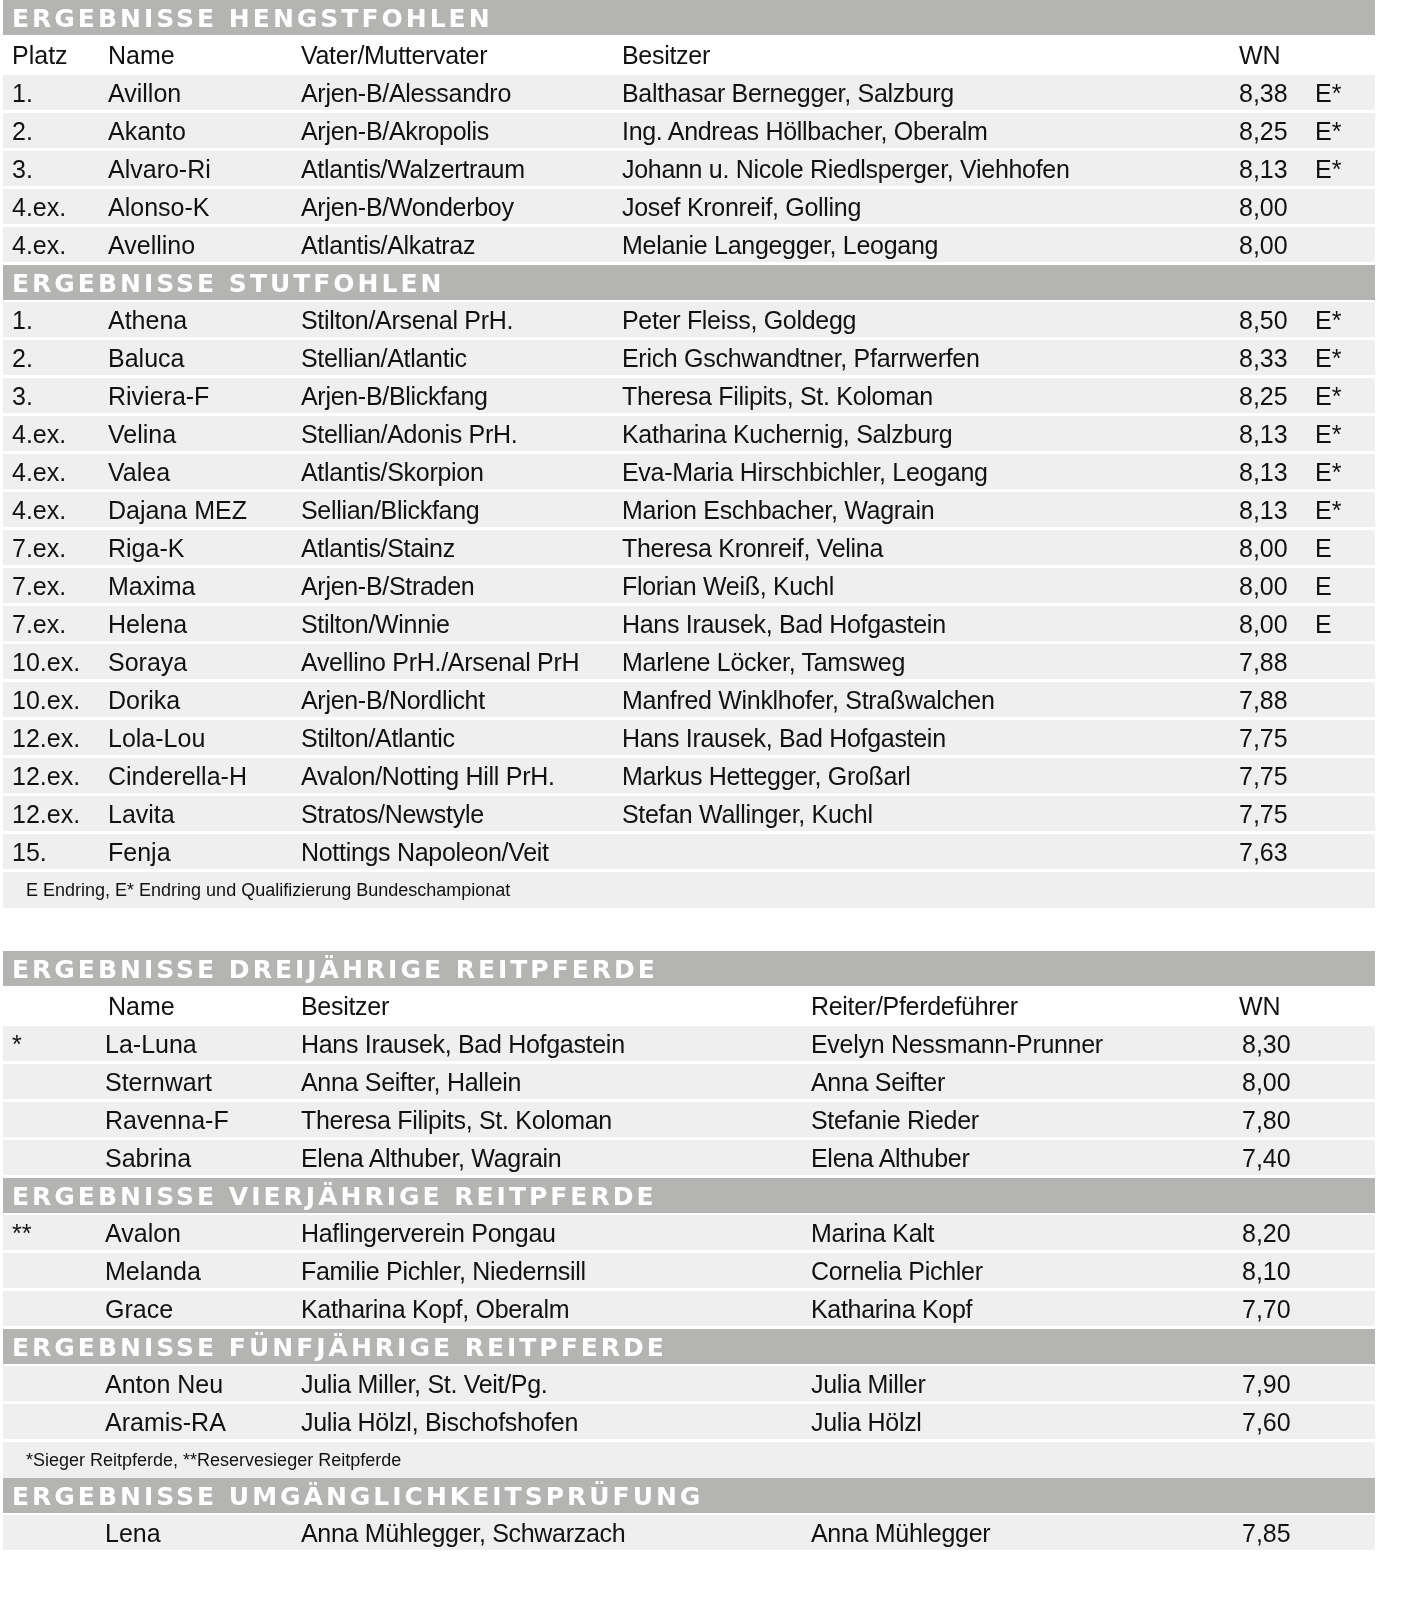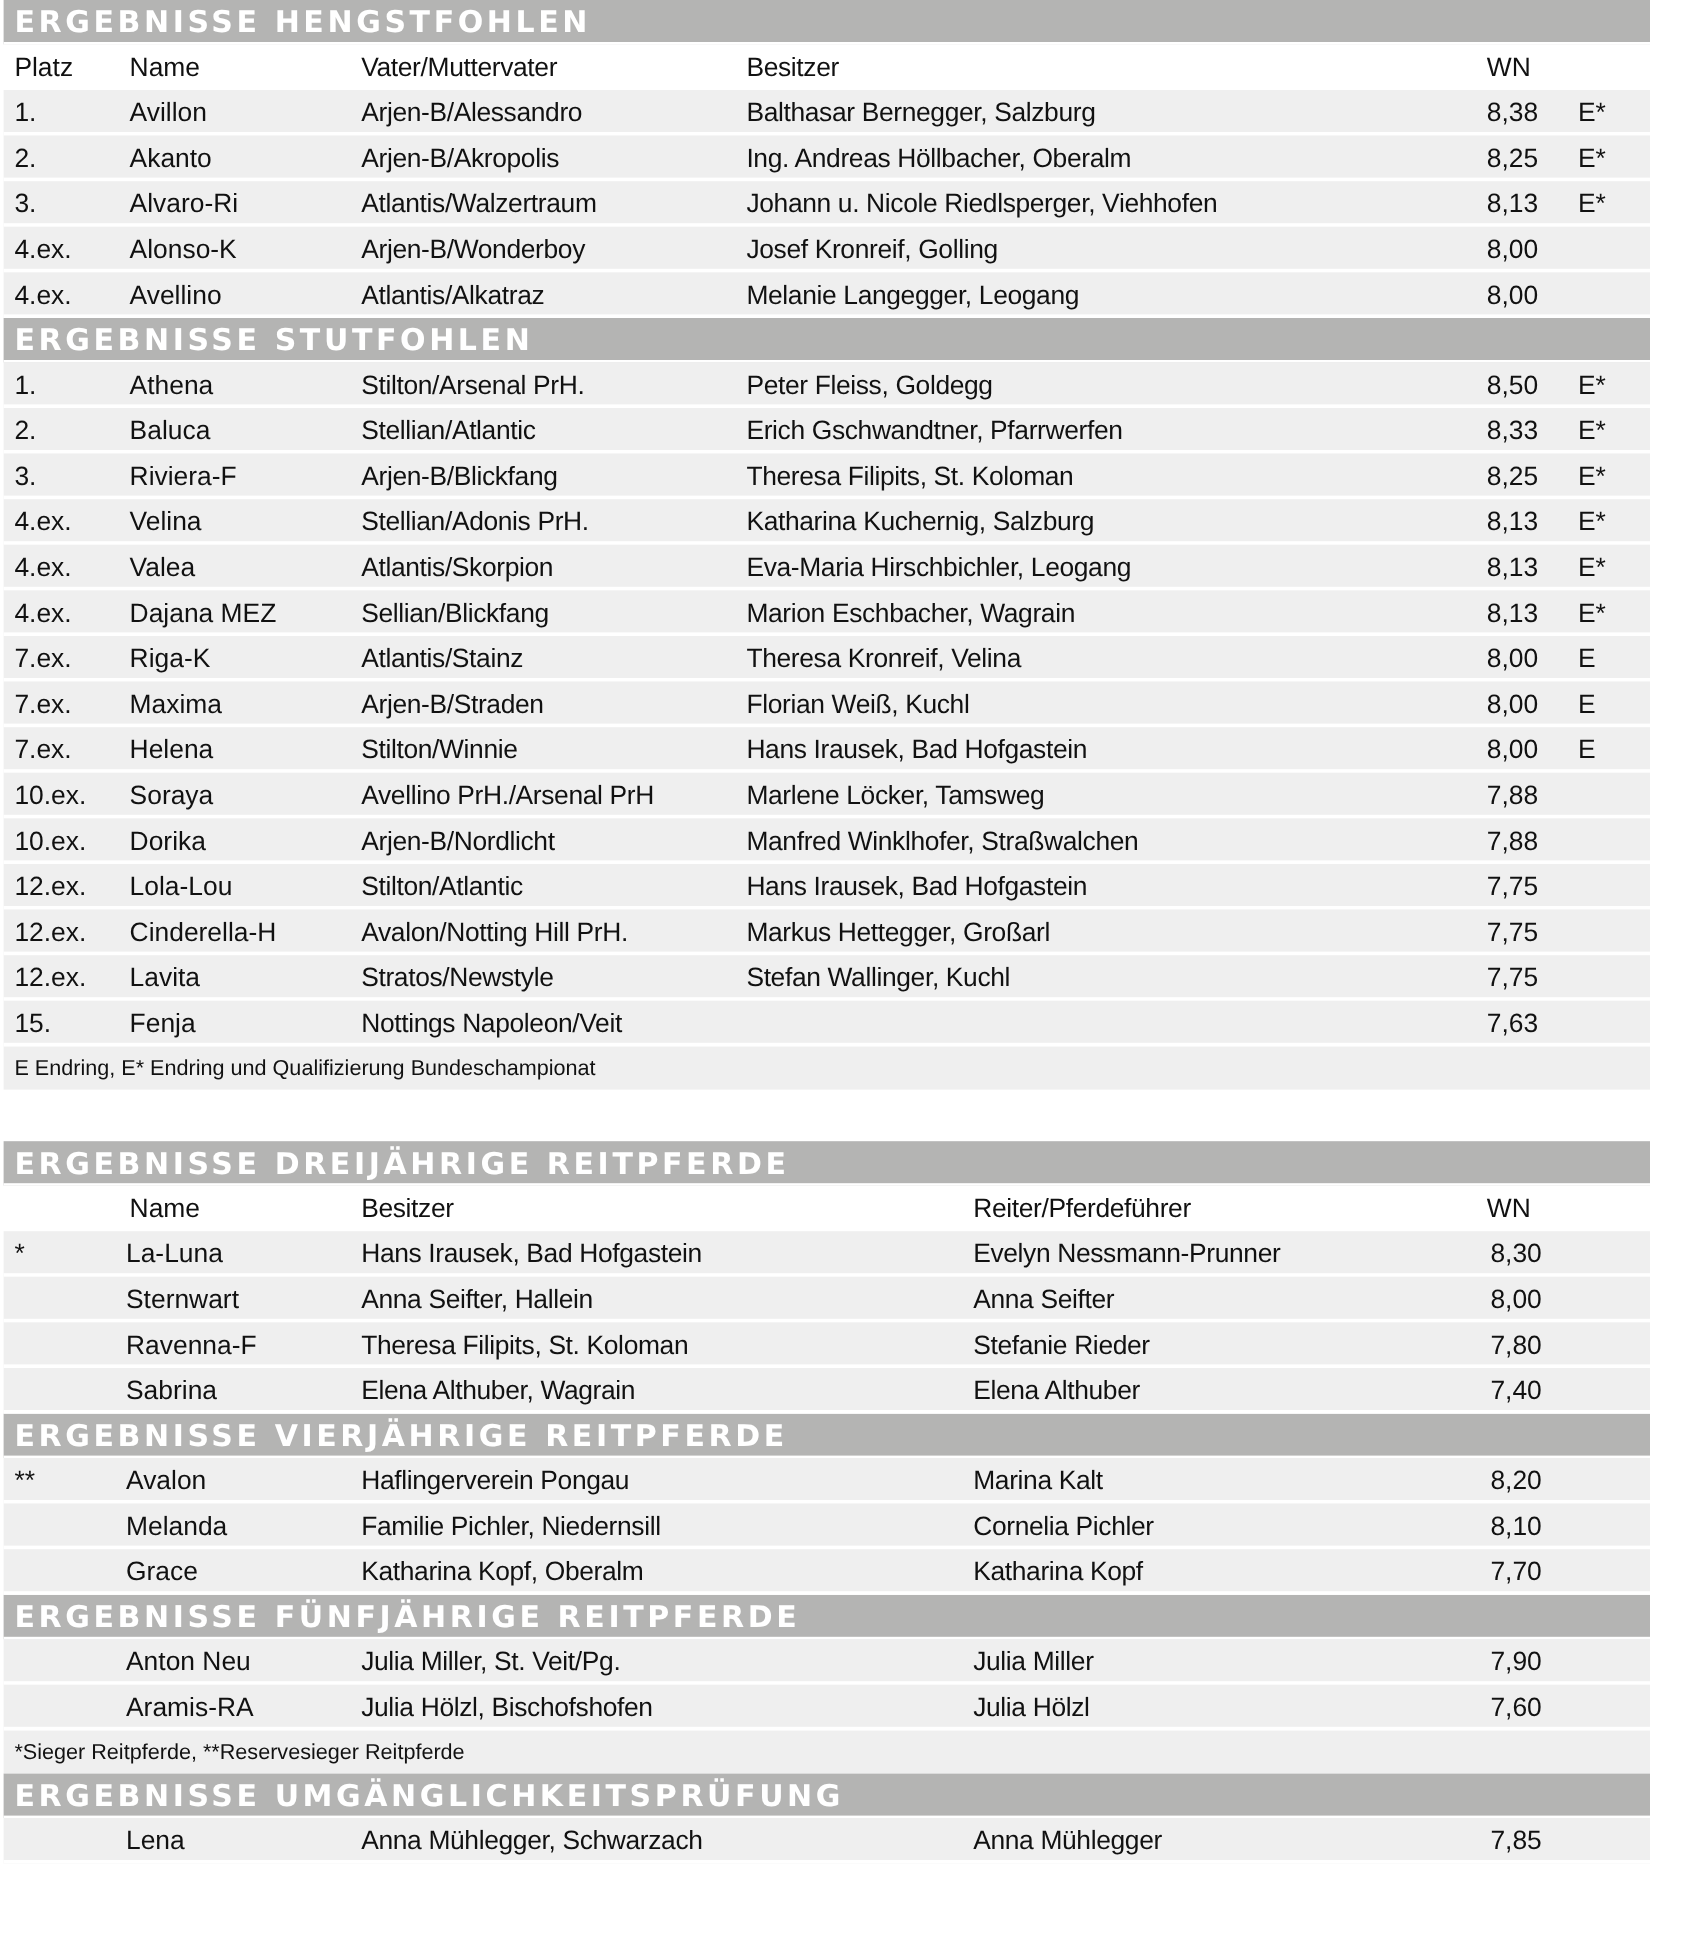--- a/index.html
+++ b/index.html
@@ -24,33 +24,33 @@
       line-height: 37px;
       padding-left: 9px;
       border-bottom: 2px solid #ffffff;
       white-space: nowrap;
     }
     .row {
       position: relative;
       height: 38px;
       border-bottom: 3px solid #ffffff;
       background: #efefef;
-      font-size: 22px;
+      font-size: 25px;
       line-height: 37px;
       white-space: nowrap;
       font-stretch: condensed;
     }
     .row.header { background: #ffffff; }
     .row span { position: absolute; top: 0; }
     .note {
       height: 36px;
       background: #efefef;
       font-size: 18px;
       line-height: 36px;
-      padding-left: 9px;
+      padding-left: 23px;
       white-space: nowrap;
     }
     
     .f-platz { left: 9px; }
     .f-name { left: 105px; }
     .f-vater { left: 298px; letter-spacing: -0.3px; }
     .f-besitzer { left: 619px; letter-spacing: -0.3px; }
     .f-wn { left: 1236px; }
     .f-note { left: 1312px; }
     

